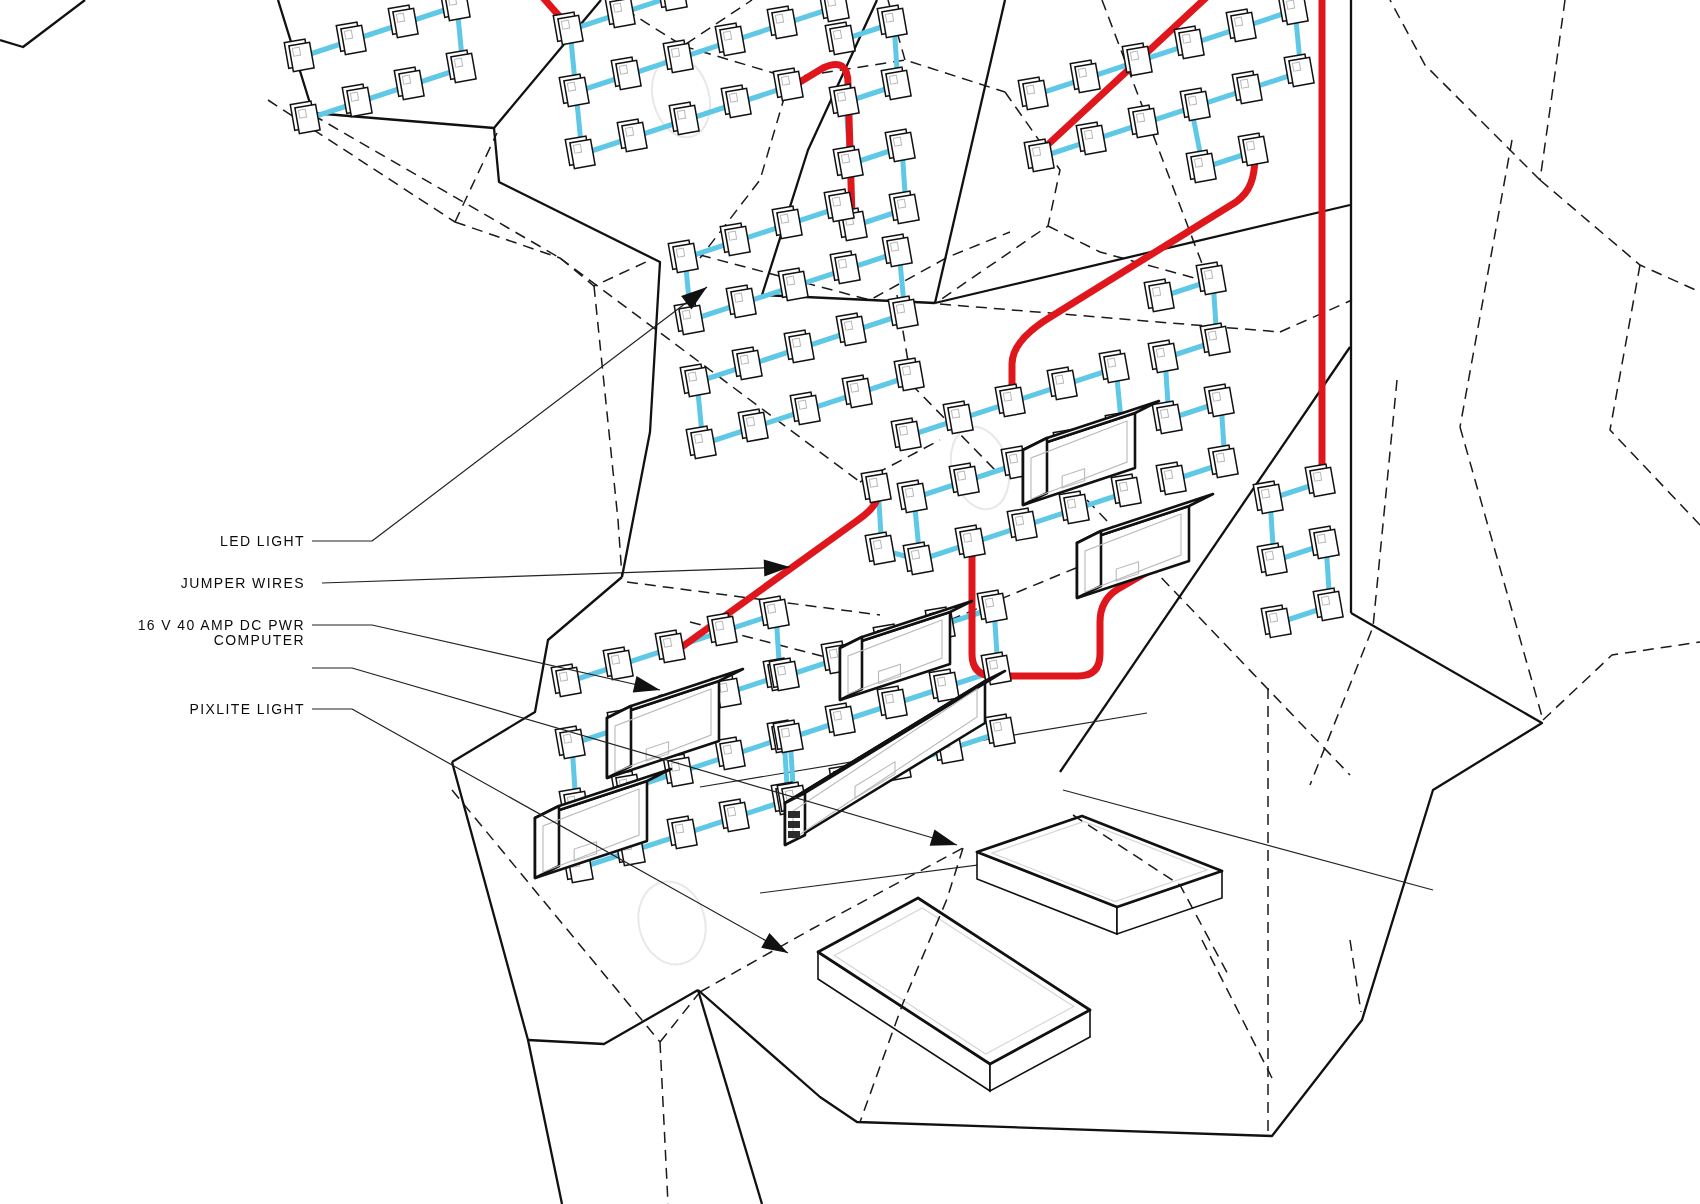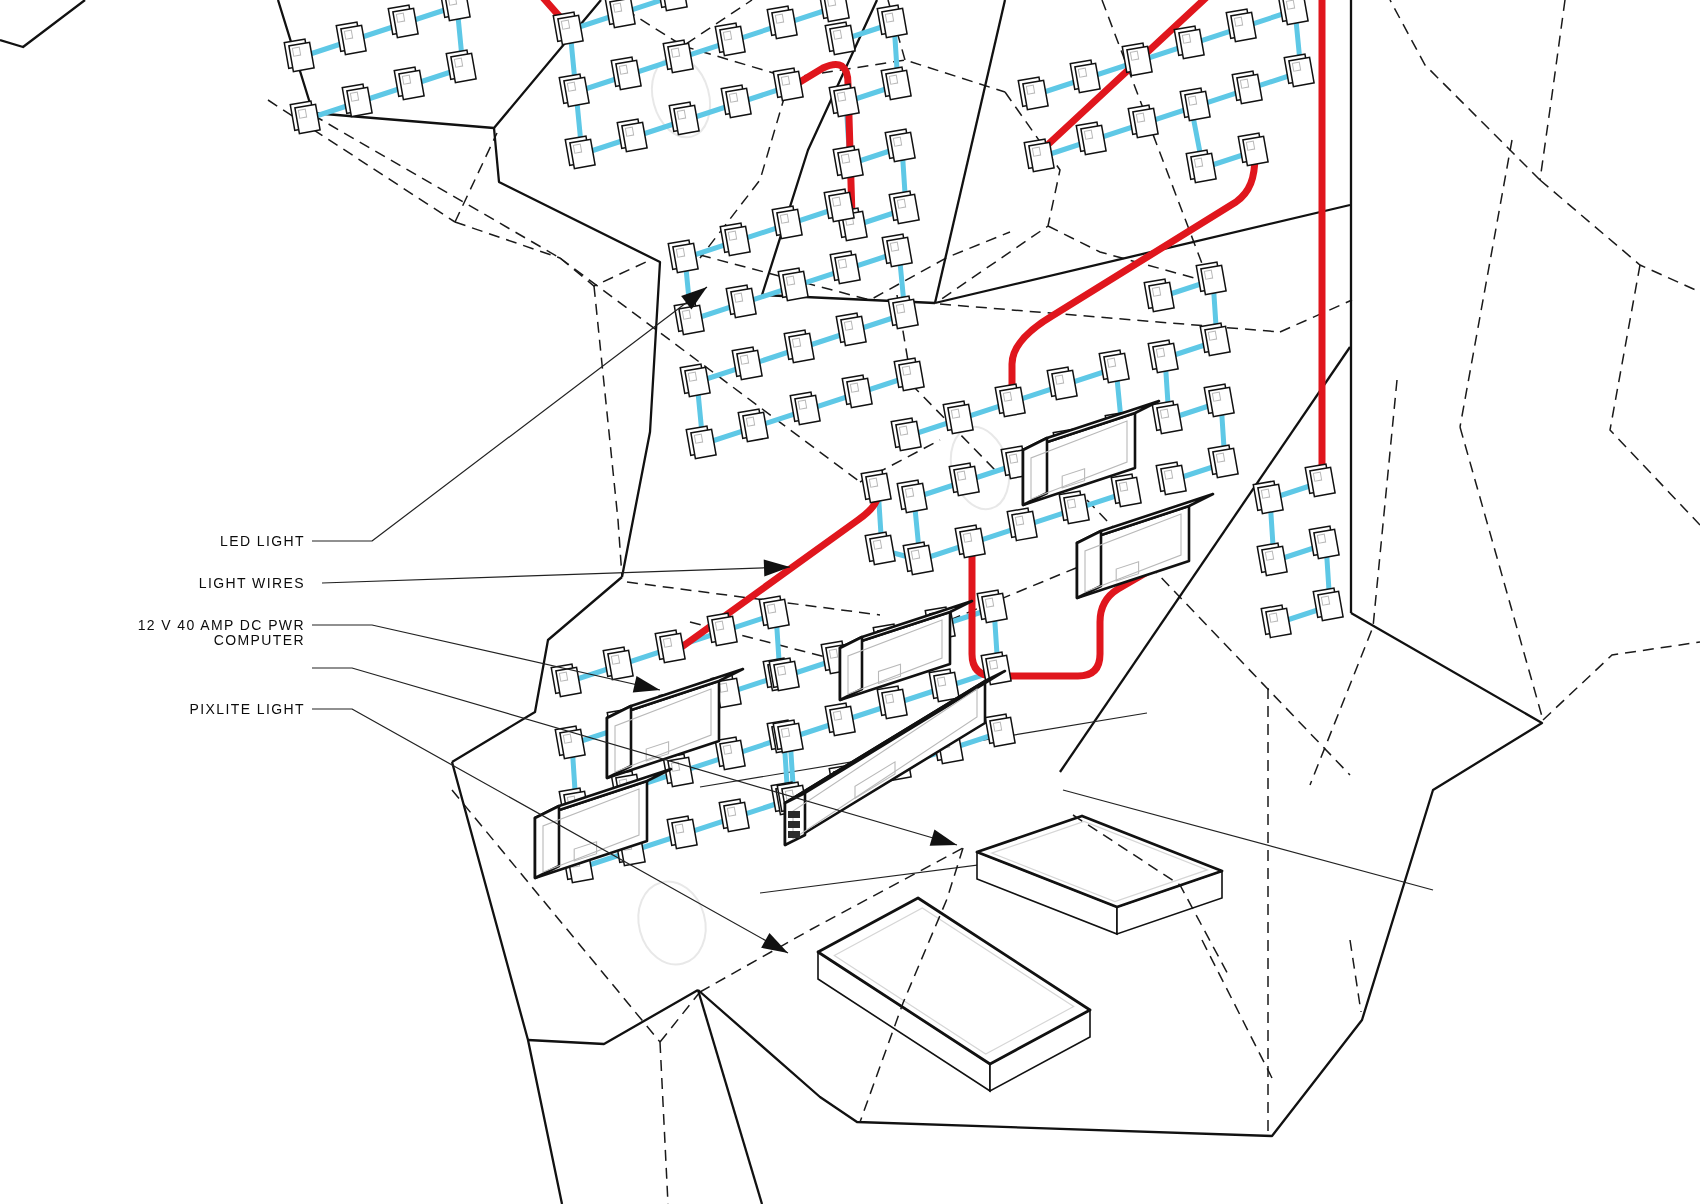--- a/index.html
+++ b/index.html
@@ -887,17 +887,17 @@
         <path d="M0,0 L-26,8.5 L-26,-8.5 Z" fill="#111111" transform="translate(790,567) rotate(-1.9580674292340416)"></path>
         <polyline points="312,625 372,625 660,690" fill="none" stroke="#222222" stroke-width="1.2" stroke-linejoin="round"></polyline>
         <path d="M0,0 L-26,8.5 L-26,-8.5 Z" fill="#111111" transform="translate(660,690) rotate(12.718249346373435)"></path>
         <polyline points="312,668 352,668 957,845" fill="none" stroke="#222222" stroke-width="1.2" stroke-linejoin="round"></polyline>
         <path d="M0,0 L-26,8.5 L-26,-8.5 Z" fill="#111111" transform="translate(957,845) rotate(16.307469443683107)"></path>
         <polyline points="312,709 352,709 788,953" fill="none" stroke="#222222" stroke-width="1.2" stroke-linejoin="round"></polyline>
         <path d="M0,0 L-26,8.5 L-26,-8.5 Z" fill="#111111" transform="translate(788,953) rotate(29.232817457524316)"></path>
       </g>
     </svg>
   <div class="diagram-label r" style="top:541px">LED LIGHT</div>
-  <div class="diagram-label r" style="top:583px">LIGHT WIRES</div>
-  <div class="diagram-label r" style="top:625px">12 V 40 AMP DC PWR</div>
+  <div class="diagram-label r" style="top:583px">JUMPER WIRES</div>
+  <div class="diagram-label r" style="top:625px">16 V 40 AMP DC PWR</div>
   <div class="diagram-label r" style="top:640px">COMPUTER</div>
   <div class="diagram-label r" style="top:709px">PIXLITE LIGHT</div>
 </div>
 
 </body></html>

